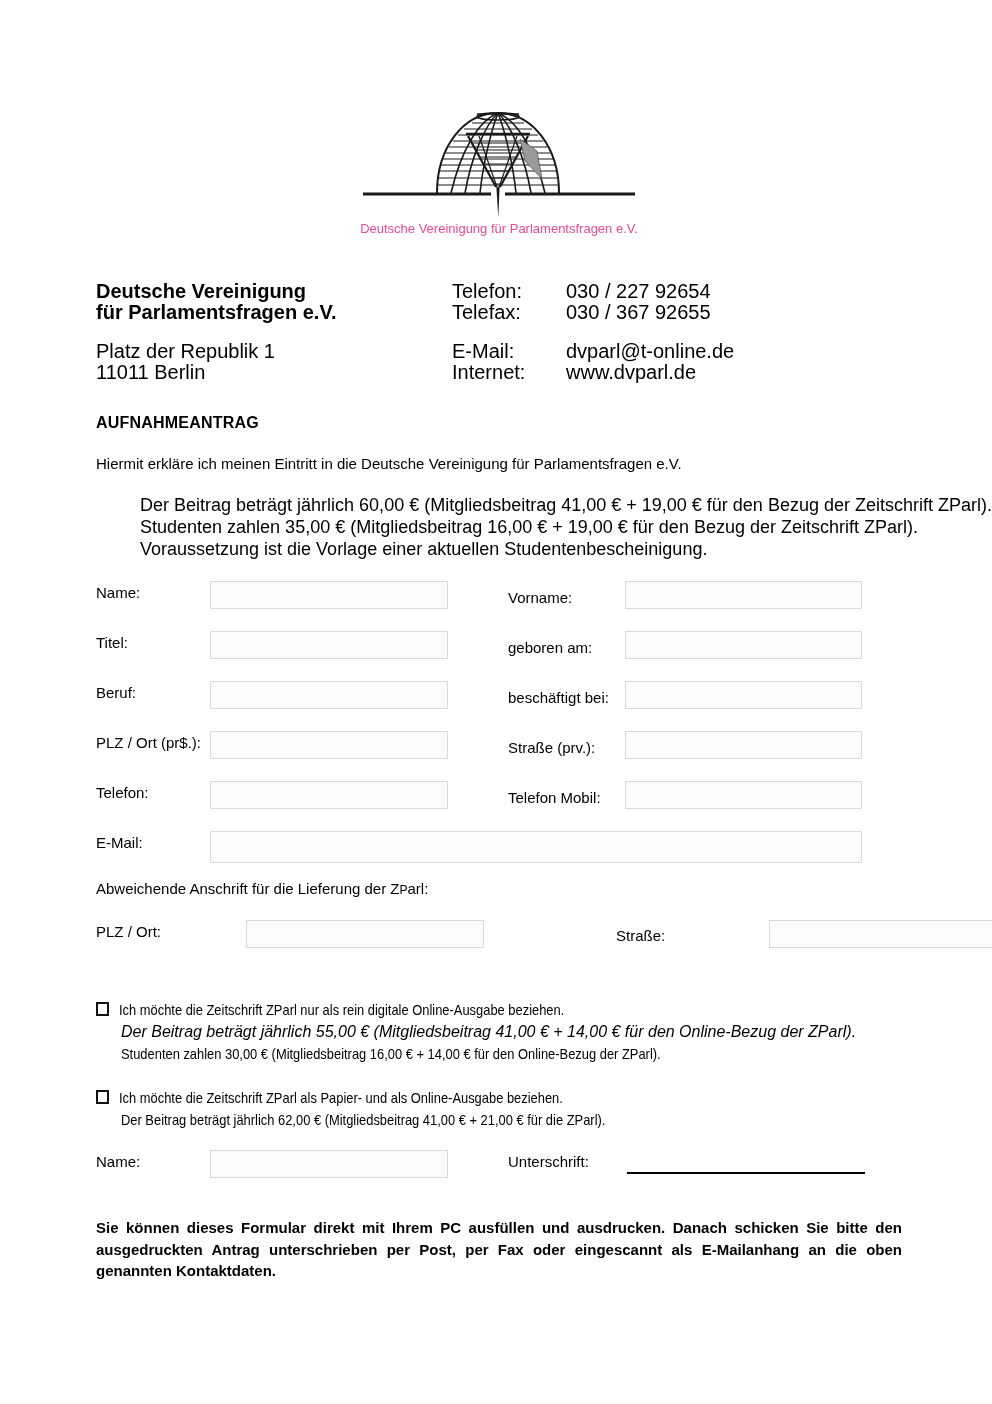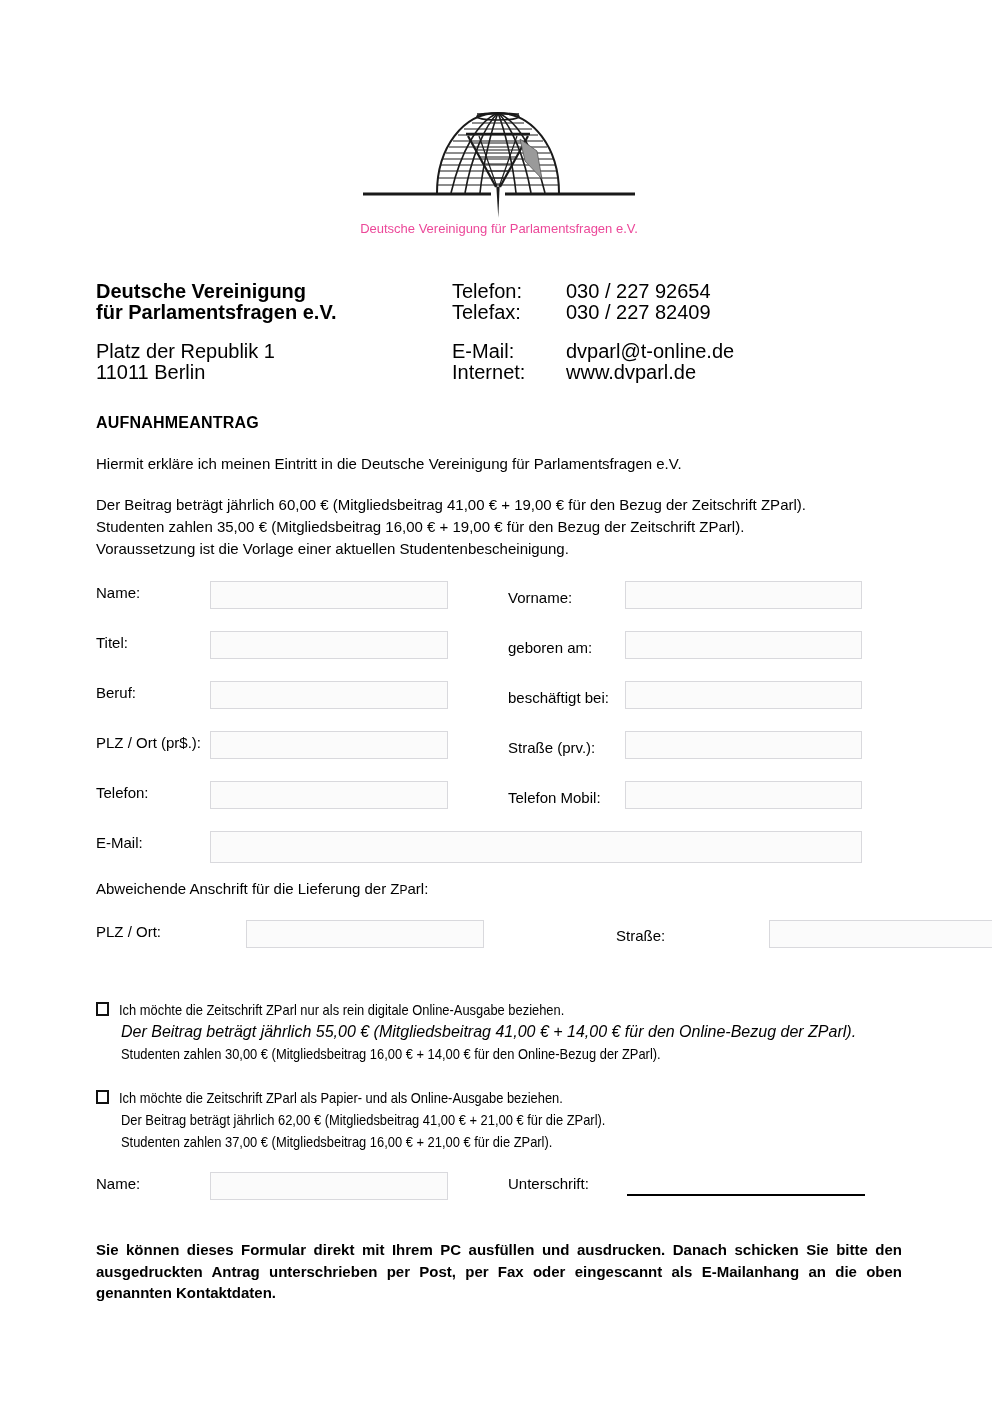--- a/index.html
+++ b/index.html
@@ -19,21 +19,21 @@
   .logo-caption { font-size: 13px; line-height: 16px; margin-top: 2px; color: #ec4899; }
 
   
   .contact { margin-top: 44px; display: grid; grid-template-columns: 356px 114px auto; font-size: 20px; line-height: 21px; }
   .contact .bold { font-weight: bold; }
   .contact .spacer { height: 18px; grid-column: 1 / 4; }
 
   
   .heading { margin-top: 31px; font-size: 16px; font-weight: bold; letter-spacing: 0.2px; }
   .intro { margin-top: 21px; font-size: 15px; line-height: 22px; }
-  .fees { margin-top: 19px; font-size: 15px; line-height: 22px; }
+  .fees { margin-top: 19px; font-size: 18px; line-height: 22px; margin-left: 44px; }
   .fees div { white-space: nowrap; }
 
   
   .form-rows { margin-top: 21px; }
   .form-row { display: grid; grid-template-columns: 114px 238px 60px 117px 237px; height: 28px; margin-bottom: 22px; }
   .form-row .lbl-left { font-size: 15px; padding-top: 3px; }
   .form-row .lbl-right { font-size: 15px; align-self: center; padding-top: 4px; }
   .field {
     background: #fbfbfb;
     border: 1px solid #d9d9dd;
@@ -130,21 +130,21 @@
     <div class="logo-caption">Deutsche Vereinigung für Parlamentsfragen e.V.</div>
   </div>
 
   <div class="contact">
     <div class="bold">Deutsche Vereinigung</div>
     <div>Telefon:</div>
     <div>030 / 227 92654</div>
 
     <div class="bold">für Parlamentsfragen e.V.</div>
     <div>Telefax:</div>
-    <div>030 / 227 82409</div>
+    <div>030 / 367 92655</div>
 
     <div class="spacer"></div>
 
     <div>Platz der Republik 1</div>
     <div>E-Mail:</div>
     <div>dvparl@t-online.de</div>
 
     <div>11011 Berlin</div>
     <div>Internet:</div>
     <div>www.dvparl.de</div>
@@ -226,21 +226,20 @@
     <div class="indent regular">Der Beitrag beträgt jährlich 55,00 € (Mitgliedsbeitrag 41,00 € + 14,00 € für den Online-Bezug der ZParl).</div>
     <div class="indent"><span class="condensed">Studenten zahlen 30,00 € (Mitgliedsbeitrag 16,00 € + 14,00 € für den Online-Bezug der ZParl).</span></div>
   </div>
 
   <div class="option">
     <div class="line1">
       <input type="checkbox" class="checkbox" style="">
       <span class="condensed">Ich möchte die Zeitschrift ZParl als Papier- und als Online-Ausgabe beziehen.</span>
     </div>
     <div class="indent"><span class="condensed">Der Beitrag beträgt jährlich 62,00 € (Mitgliedsbeitrag 41,00 € + 21,00 € für die ZParl).</span></div>
-    <div class="indent"><span class="condensed">Studenten zahlen 37,00 € (Mitgliedsbeitrag 16,00 € + 21,00 € für die ZParl).</span></div>
   </div>
 
   <div class="sig-row">
     <div class="lbl">Name:</div>
     <input class="field" type="text" style="">
     <div></div>
     <div class="lbl">Unterschrift:</div>
     <div class="sig-line"></div>
   </div>
 

